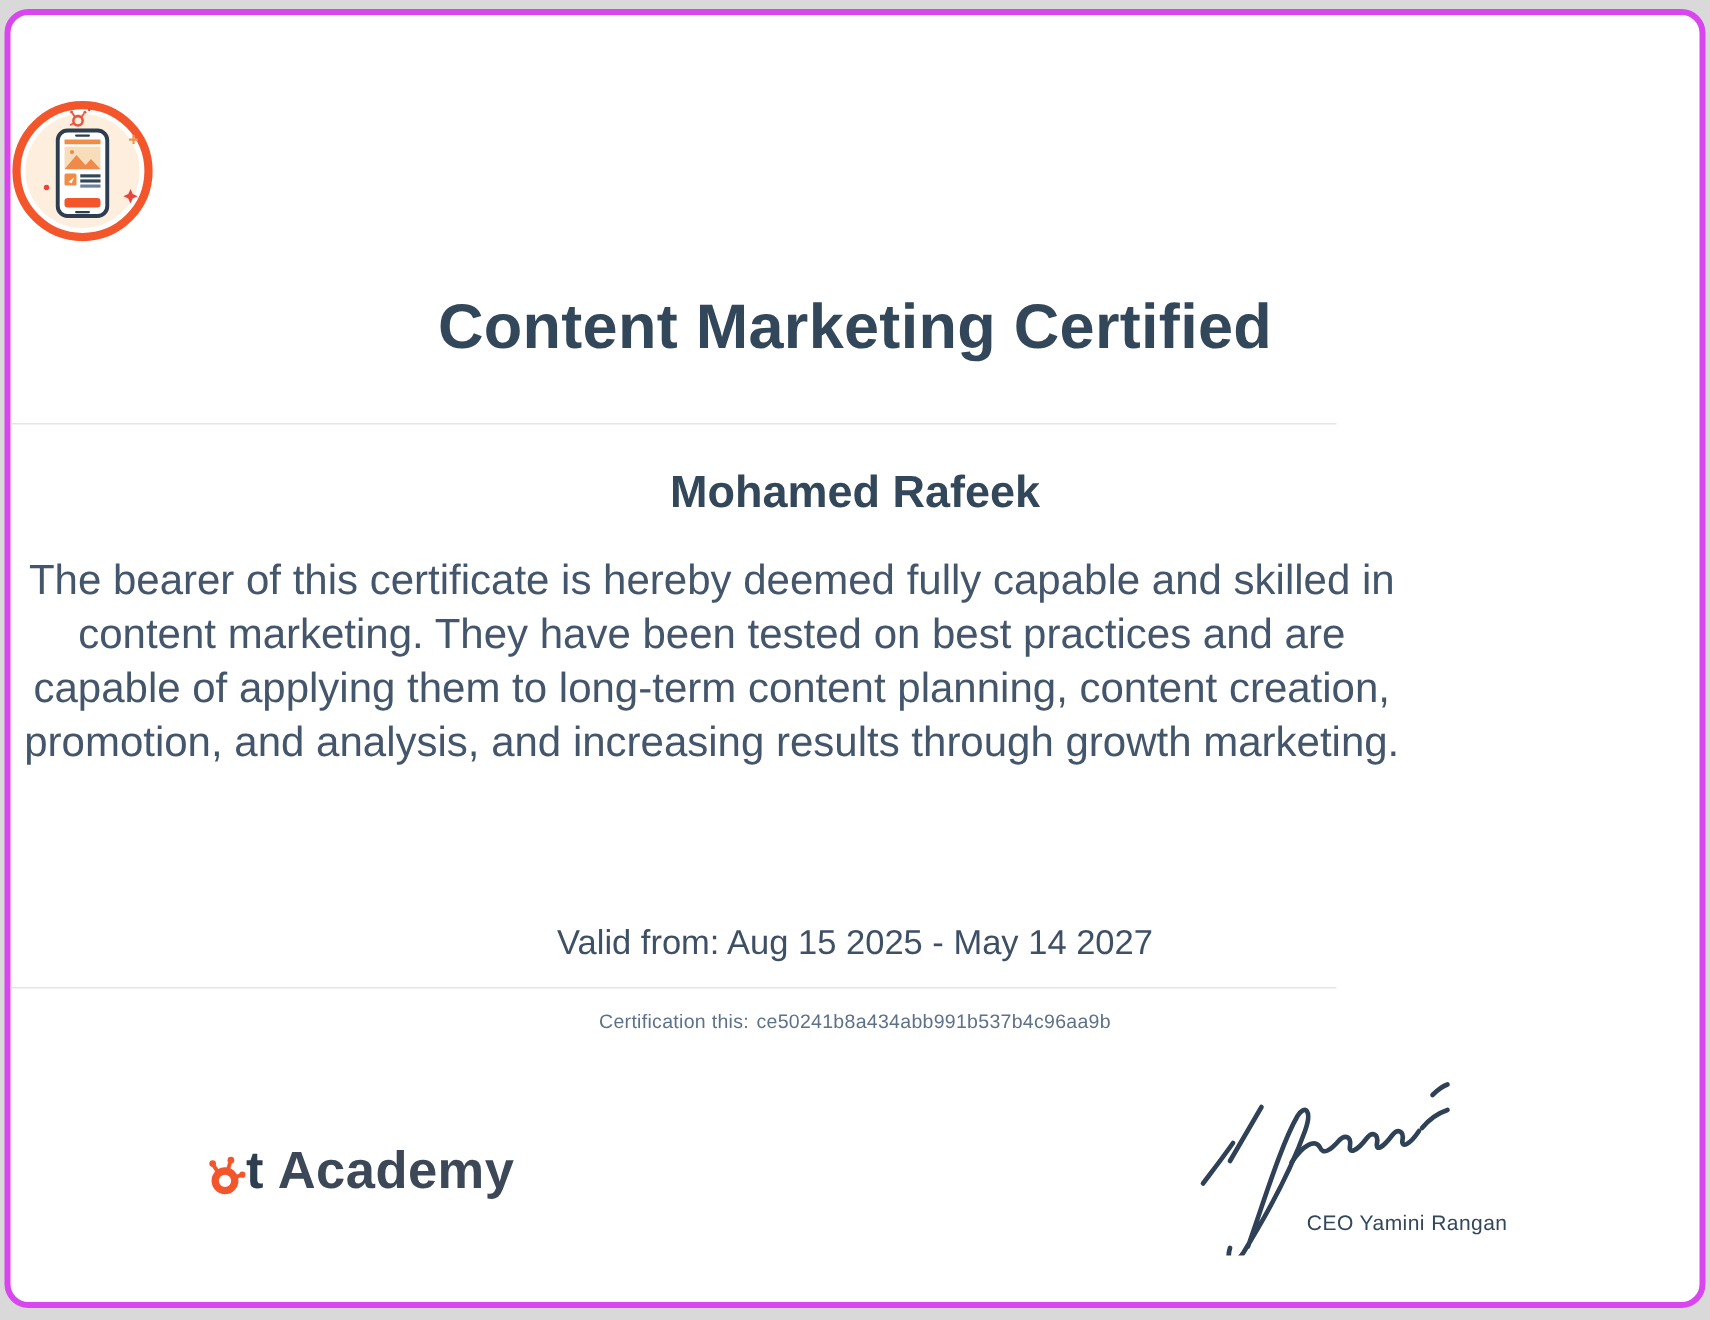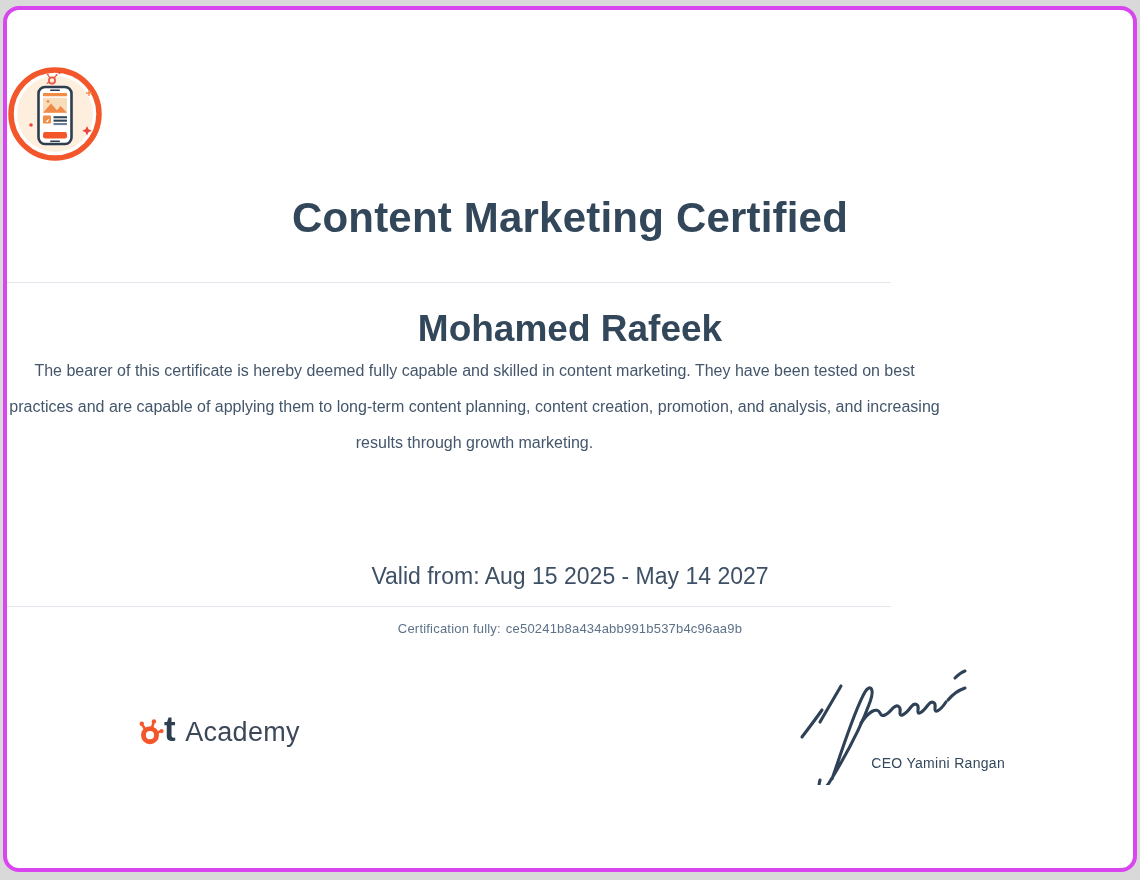--- a/index.html
+++ b/index.html
@@ -34,30 +34,30 @@
   }
   .divider {
     width: 884px;
     height: 0;
     border-top: 1px solid #e2e6ec;
   }
   .divider-top { margin-top: 38px; }
   .divider-bottom { margin-top: 15px; }
   .recipient {
     margin-top: 26px;
-    font-size: 37px;
+    font-size: 30px;
     font-weight: 700;
     color: #33475b;
     line-height: 40px;
     text-align: center;
   }
   .description {
-    margin-top: 4px;
+    margin-top: 20px;
     max-width: 935px;
-    font-size: 16px;
+    font-size: 28px;
     font-weight: 400;
     color: #44566b;
     line-height: 36px;
     text-align: center;
   }
   .validity {
     margin-top: 100px;
     font-size: 23px;
     color: #3e5066;
     line-height: 30px;
@@ -93,22 +93,22 @@
     letter-spacing: -0.5px;
   }
   .brand .sprocket-wrap {
     display: inline-block;
     width: 28px; height: 34px;
     margin: 0 0 0 1px;
     align-self: center;
     transform: translateY(2px);
   }
   .brand .brand-secondary {
-    font-size: 27px;
-    font-weight: 400;
+    font-size: 35px;
+    font-weight: 700;
     color: #3c4858;
     margin-left: 10px;
     letter-spacing: 0.3px;
   }
   .signature {
     position: relative;
     width: 212px;
     height: 124px;
   }
   .signature svg { position: absolute; inset: 0; }
@@ -172,21 +172,21 @@
 
   <div class="recipient">Mohamed Rafeek</div>
 
   <div class="description">The bearer of this certificate is hereby deemed fully capable and skilled in content marketing. They have been tested on best practices and are capable of applying them to long-term content planning, content creation, promotion, and analysis, and increasing results through growth marketing.</div>
 
   <div class="validity">Valid from: Aug 15 2025 - May 14 2027</div>
 
   <div class="divider divider-bottom"></div>
 
   <div class="cert-code">
-    <span class="code-label">Certification fully:</span><span>ce50241b8a434abb991b537b4c96aa9b</span>
+    <span class="code-label">Certification this:</span><span>ce50241b8a434abb991b537b4c96aa9b</span>
   </div>
 
   <div class="footer">
 
     <div class="brand">
       <span class="sprocket-wrap">
         <svg viewBox="0 0 30 34" width="28" height="34">
           <circle cx="15" cy="21.5" r="7" fill="none" stroke="#f3562b" stroke-width="5.2"></circle>
           <line x1="10.6" y1="16.2" x2="7" y2="10.8" stroke="#f3562b" stroke-width="2.8"></line>
           <circle cx="6.2" cy="9.2" r="2.4" fill="#f3562b"></circle>

